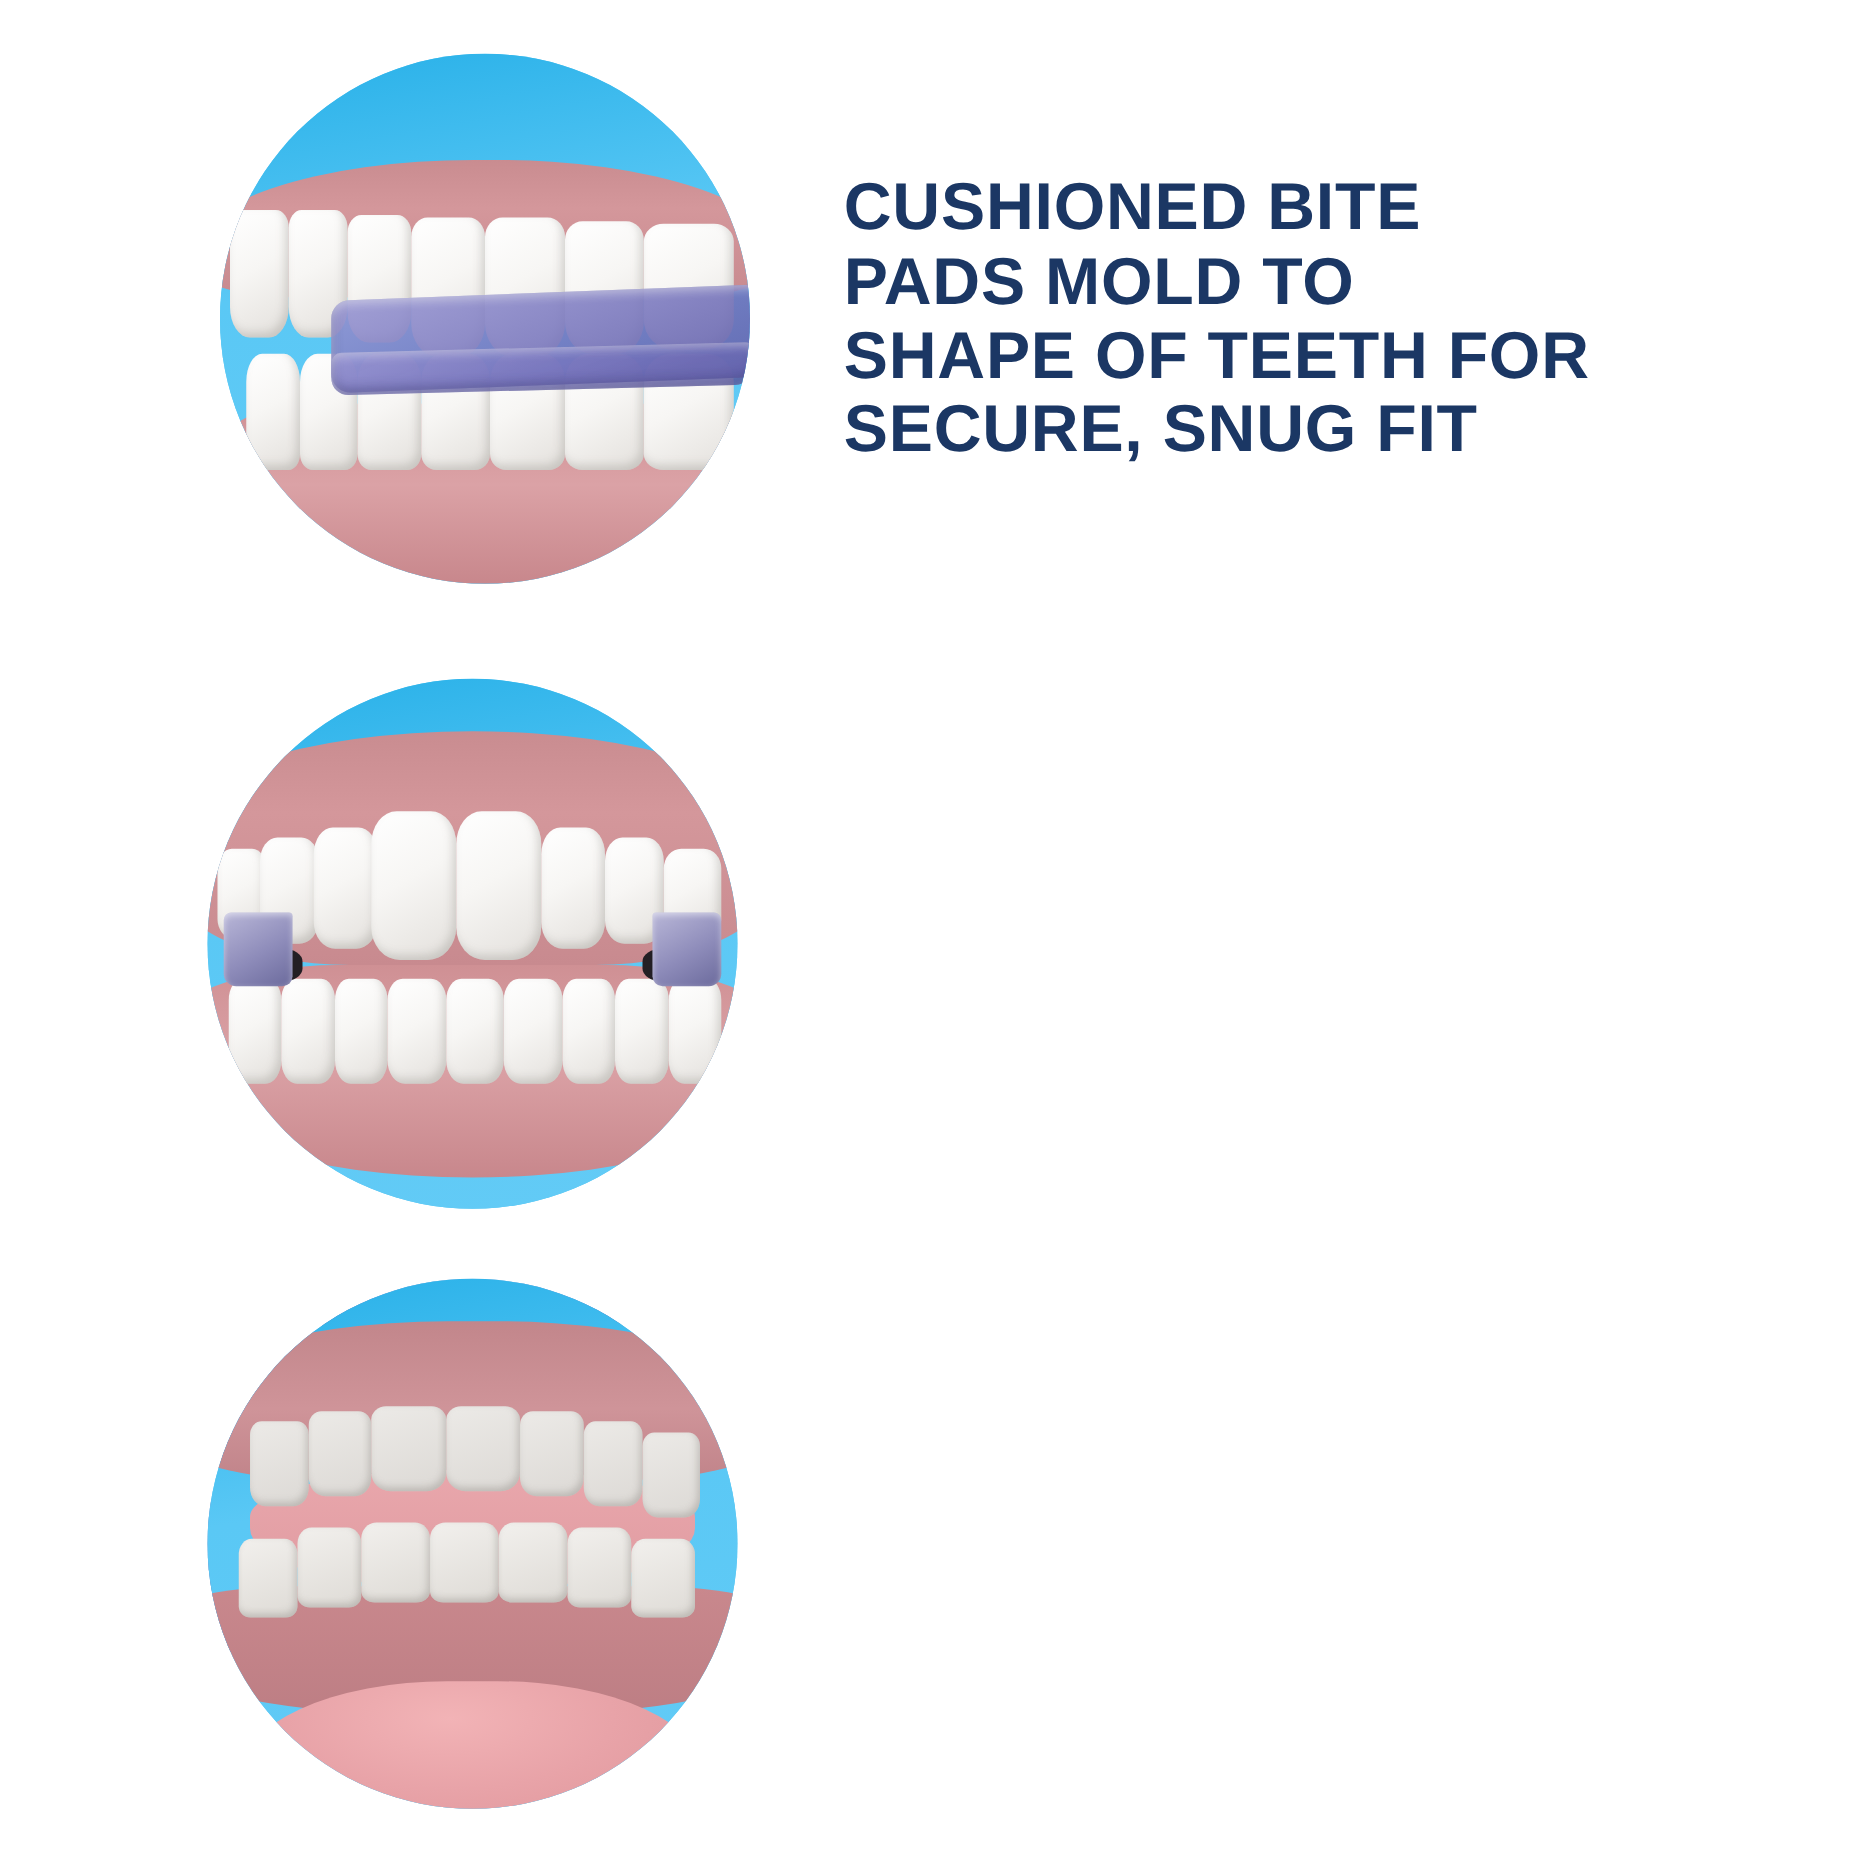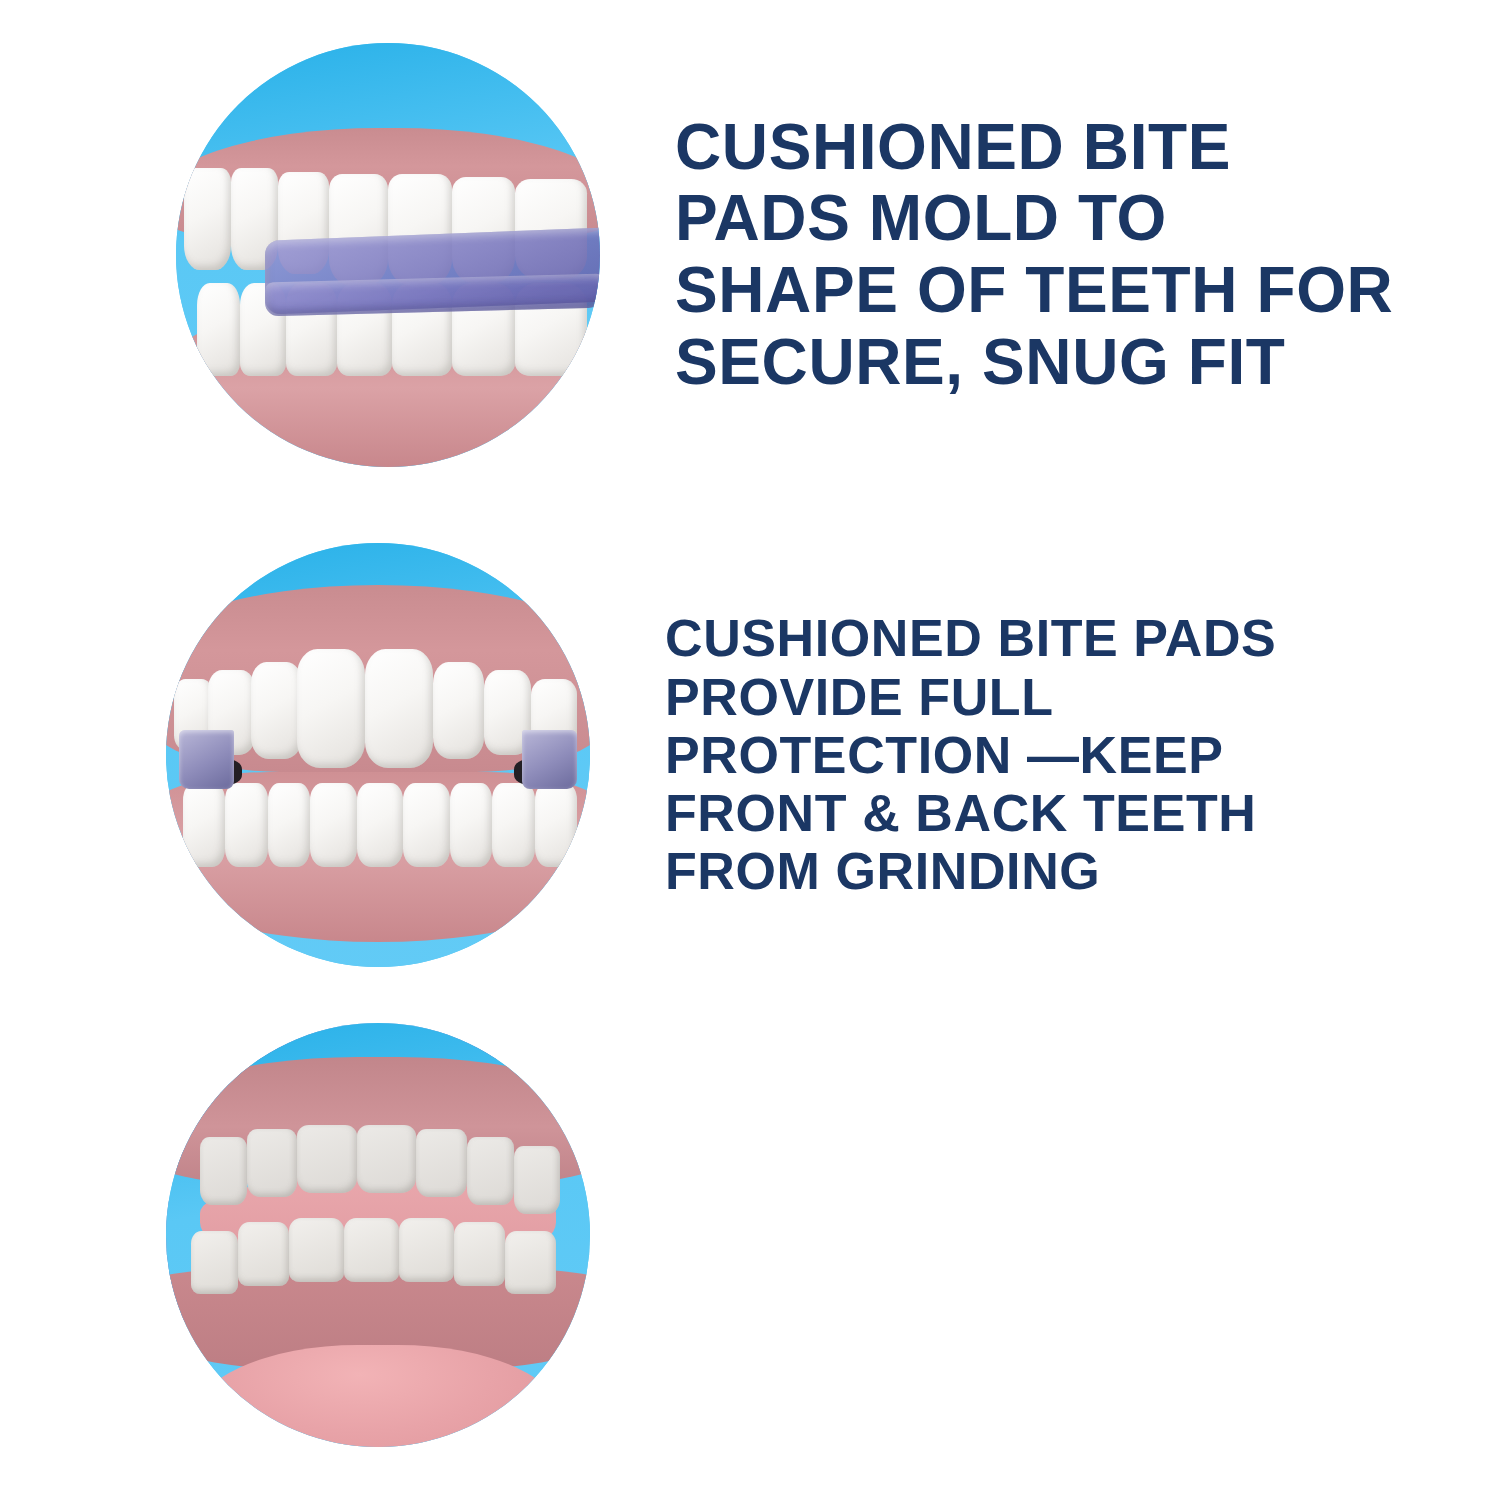--- a/index.html
+++ b/index.html
@@ -191,21 +191,21 @@
     background: linear-gradient(200deg, rgba(150,150,215,.9), rgba(84,82,162,.92));
     box-shadow: inset 0 3px 7px rgba(255,255,255,.4);
   }
 
   
   .feature-text {
     flex: 1 1 auto;
     margin-left: 75px;
     color: #1b3764;
     font-weight: 700;
-    font-size: 64px;
+    font-size: 53px;
     line-height: 1.12;
     letter-spacing: 0.6px;
     white-space: pre-line;
   }
   #row-2 .feature-text { font-size: 52px; }
   #row-3 .feature-text { font-size: 52px; }
 </style>
 </head>
 <body>
 
@@ -272,25 +272,20 @@
       <div class="tooth lt2" style="left:67%; width:10%;"></div>
       <div class="tooth lt2" style="left:77%; width:10%;"></div>
       <div class="tooth lt2" style="left:87%; width:10%;"></div>
 
       <div class="dark-gap gap-l"></div>
       <div class="dark-gap gap-r"></div>
       <div class="pad pad-l"></div>
       <div class="pad pad-r"></div>
     </div>
 
-    <div class="feature-text">CUSHIONED BITE PADS
-PROVIDE FULL
-PROTECTION —KEEP
-FRONT &amp; BACK TEETH
-FROM GRINDING</div>
   </div>
 
   <div class="feature-row" id="row-3">
 
     <div class="illus" id="illus-3">
       <div class="sky"></div>
 
       <div class="gum gum-upper-3"></div>
       <div class="gum palate"></div>
       <div class="gum gum-lower gum-lower-3"></div>

